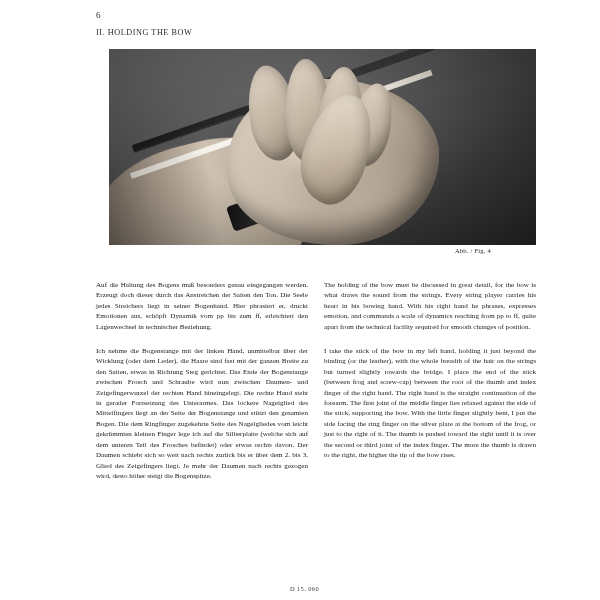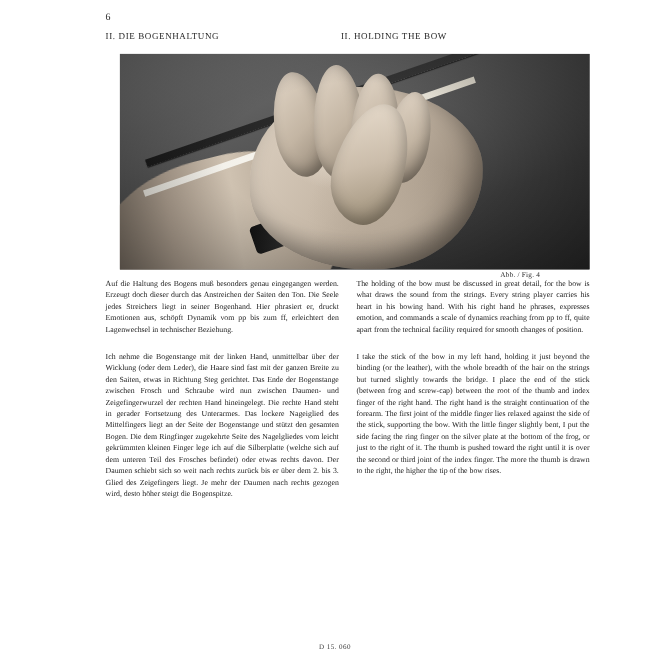--- a/index.html
+++ b/index.html
@@ -152,21 +152,21 @@
     position: absolute;
     right: 109px;
     top: 247px;
     font-size: 6.6px;
     letter-spacing: 0.2px;
     color: #2b2b2b;
   }
   .columns {
     position: absolute;
     left: 96px;
-    top: 253px;
+    top: 280px;
     width: 440px;
     display: flex;
     gap: 16px;
     font-family: Liberation Serif, serif;
   }
   .col {
     width: 212px;
   }
   .col p {
     margin: 0 0 14px 0;
@@ -190,21 +190,20 @@
   }
 </style>
 </head>
 <body>
 
 <div class="page">
 
   <div class="page-number">6</div>
 
   <div class="headings">
-    <div class="heading left">II. Die Bogenhaltung</div>
     <div class="heading right">II. Holding the Bow</div>
   </div>
 
   <div class="figure">
     <div class="photo"></div>
     <div class="forearm"></div>
     <div class="bow-stick"></div>
     <div class="bow-hair"></div>
     <div class="frog"></div>
     <div class="hand"></div>

